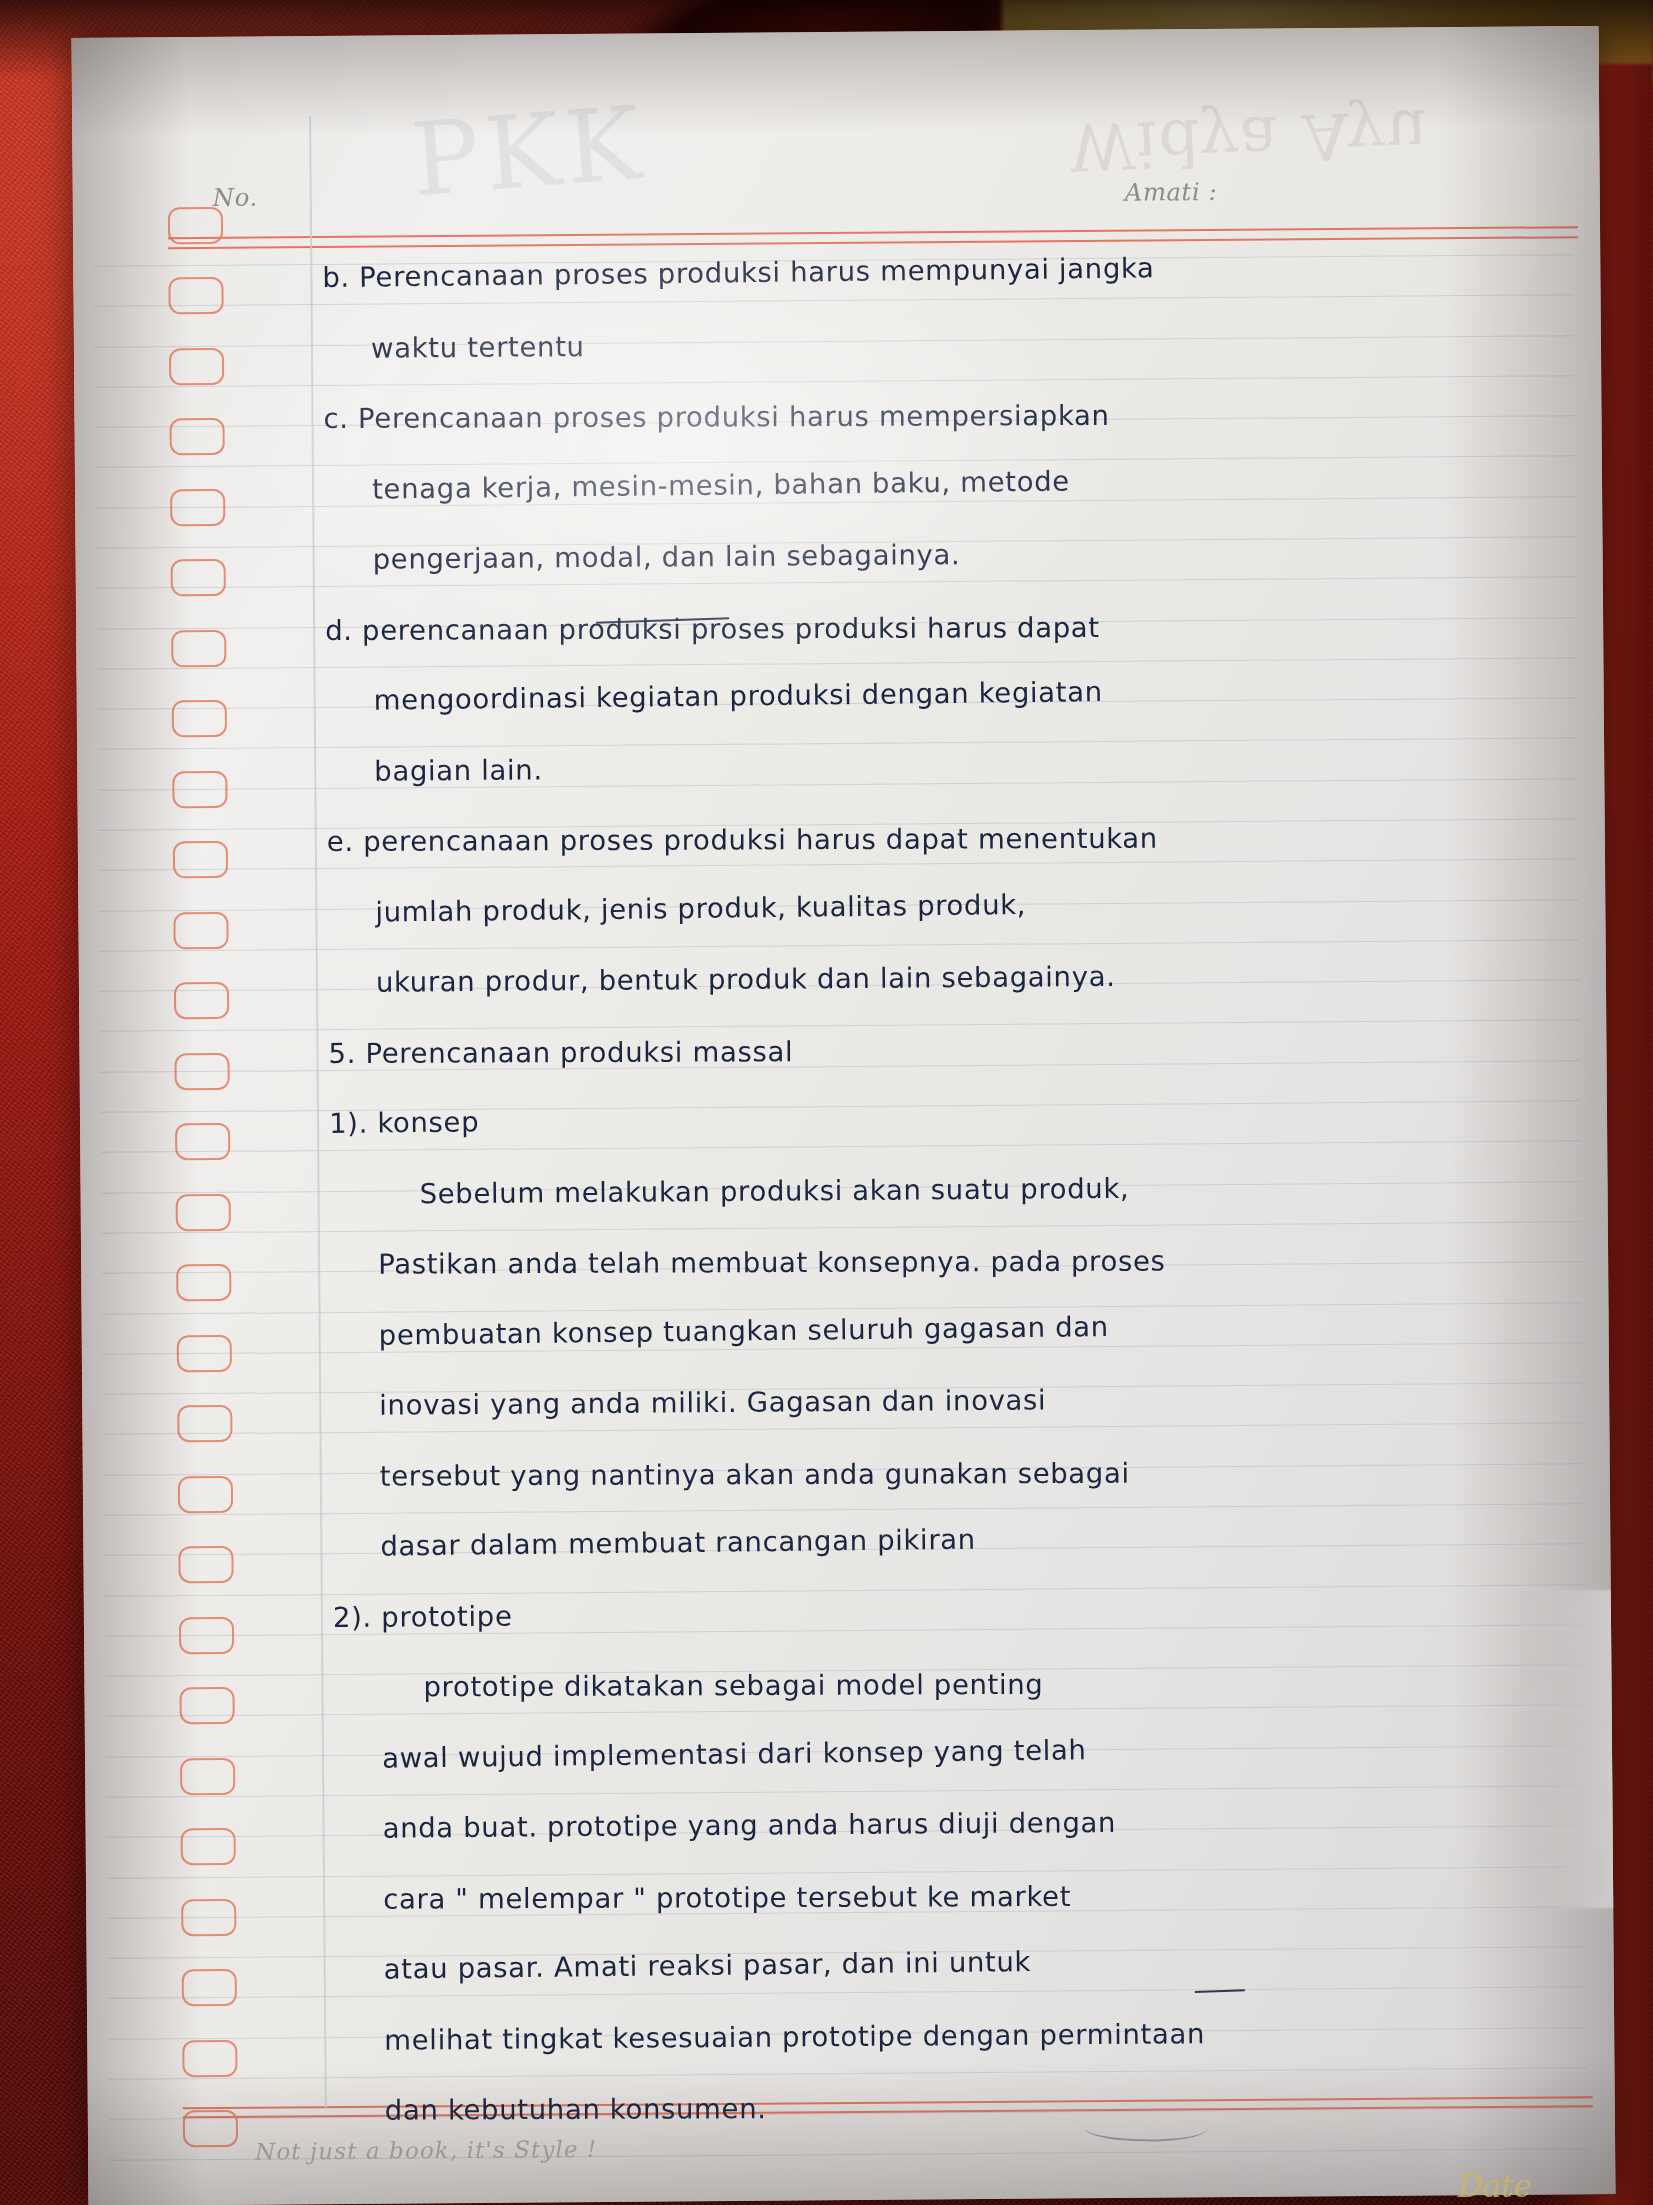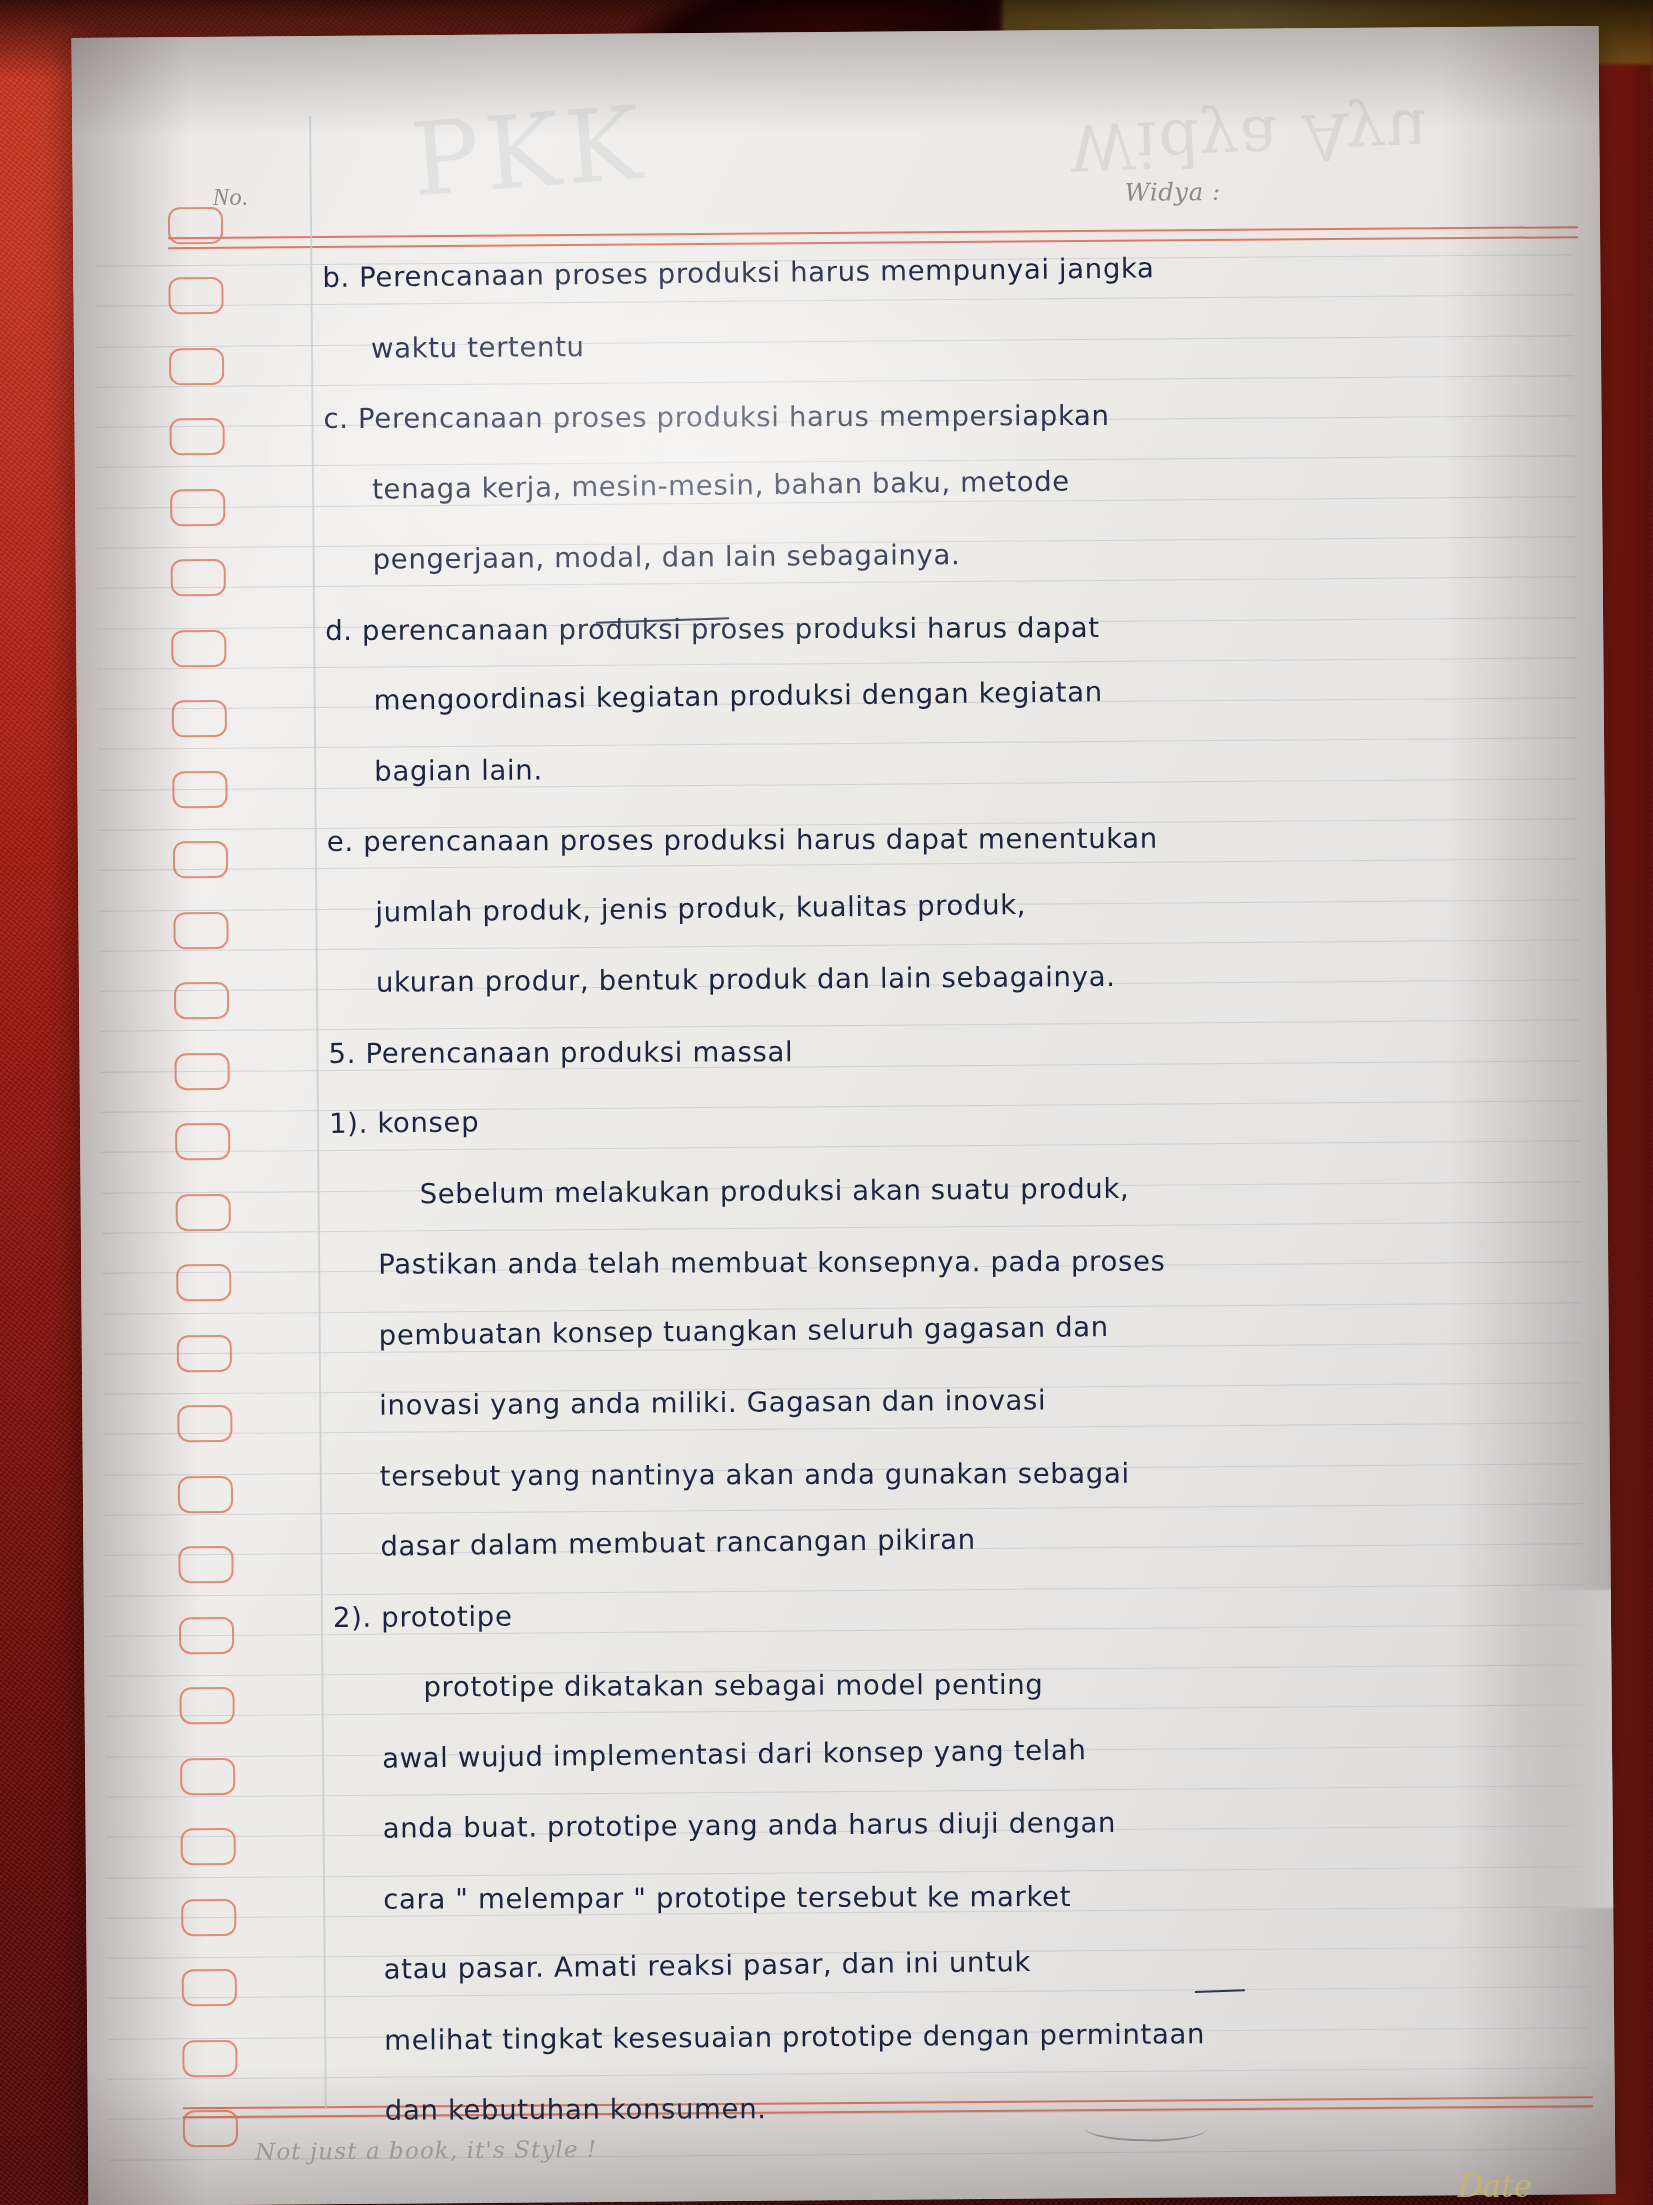--- a/index.html
+++ b/index.html
@@ -123,21 +123,21 @@
 
   
   .hdr {
     position: absolute;
     color: #8d8b8a;
     font-family: "DejaVu Serif", serif;
     font-style: italic;
     font-size: 24.4px;
     letter-spacing: 0.5px;
   }
-  .hdr-no { left: 140px; top: 146px; font-family: Liberation Serif, serif; }
+  .hdr-no { left: 140px; top: 146px; }
   .hdr-date { left: 1052px; top: 148px; }
 
   .footer-note {
     position: absolute;
     left: 167px; top: 2102px;
     color: #9c9896;
     font-family: "DejaVu Serif", serif;
     font-style: italic;
     font-size: 23px;
     letter-spacing: 1.1px;
@@ -304,21 +304,21 @@
       <div class="sq" style="left: 95px; top: 1862px;"></div>
       <div class="sq" style="left: 95px; top: 1932px;"></div>
       <div class="sq" style="left: 95px; top: 2003px;"></div>
       <div class="sq" style="left: 95px; top: 2073px;"></div>
     </div>
 
   <div class="big-ghost" style="left:339px; top:58px;">PKK</div>
   <div class="big-ghost2" style="left:997px; top:74px;">Widya Ayu</div>
 
   <div class="hdr hdr-no">No.</div>
-  <div class="hdr hdr-date">Widya :</div>
+  <div class="hdr hdr-date">Amati :</div>
 
   <div id="handwriting">
       <div class="hw ind0" style="top: 225px; transform: rotate(-0.22deg);">b. Perencanaan proses produksi harus mempunyai jangka</div>
       <div class="hw ind1" style="top: 296px; transform: rotate(0deg);">waktu tertentu</div>
       <div class="hw ind0" style="top: 366px; transform: rotate(0.22deg);">c. Perencanaan proses produksi harus mempersiapkan</div>
       <div class="hw ind1" style="top: 437px; transform: rotate(-0.22deg);">tenaga kerja, mesin-mesin, bahan baku, metode</div>
       <div class="hw ind1" style="top: 507px; transform: rotate(0deg);">pengerjaan, modal, dan lain sebagainya.</div>
       <div class="hw ind0" style="top: 578px; transform: rotate(0.22deg);">d. perencanaan produksi proses produksi harus dapat</div>
       <div class="hw ind1" style="top: 648px; transform: rotate(-0.22deg);">mengoordinasi kegiatan produksi dengan kegiatan</div>
       <div class="hw ind1" style="top: 719px; transform: rotate(0deg);">bagian lain.</div>

